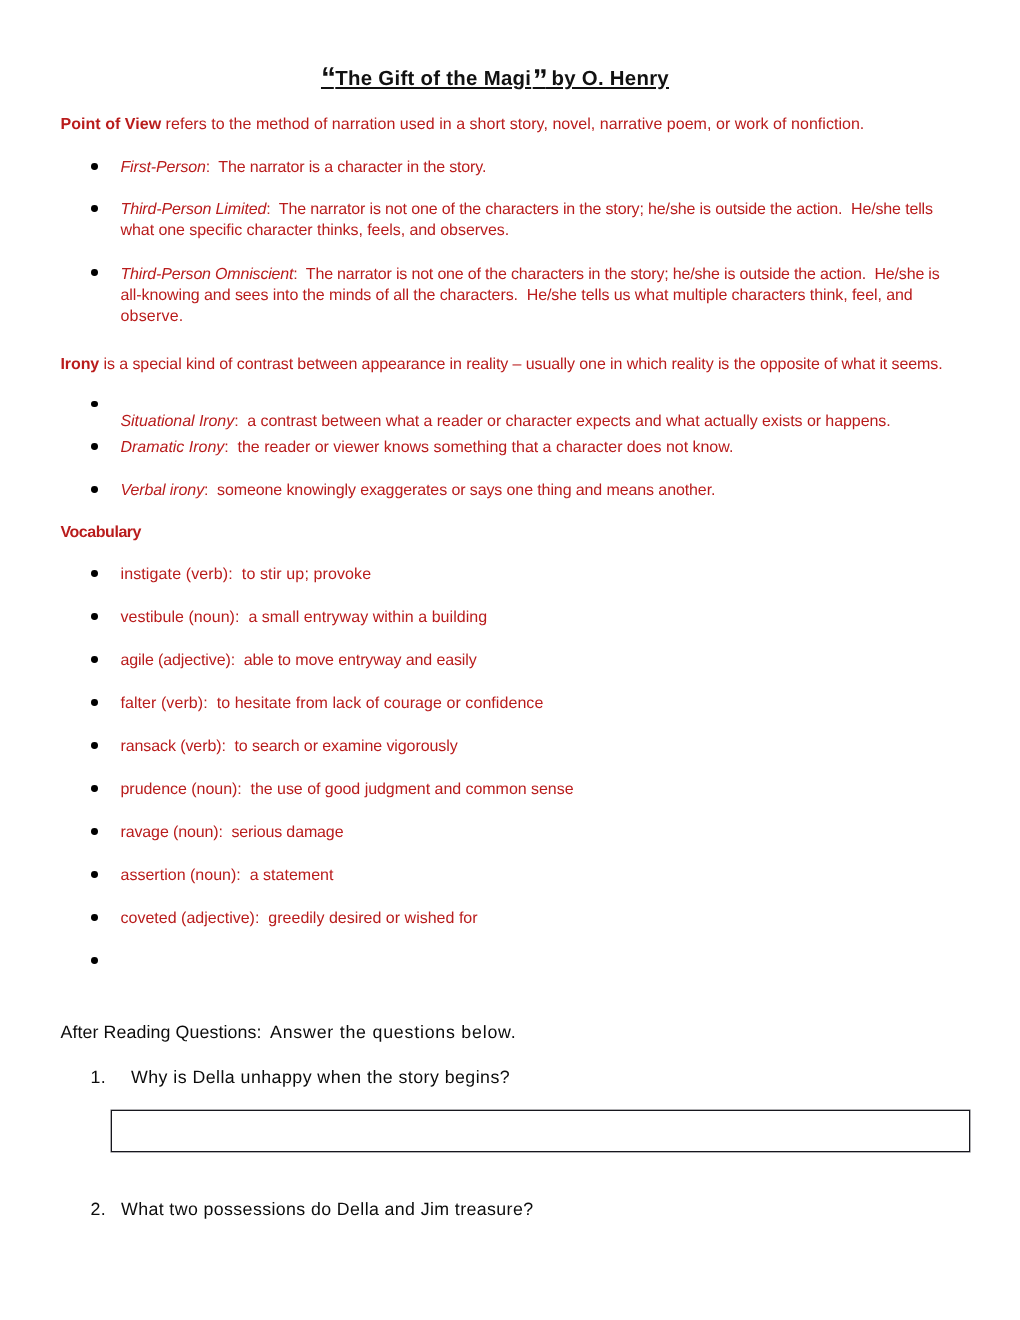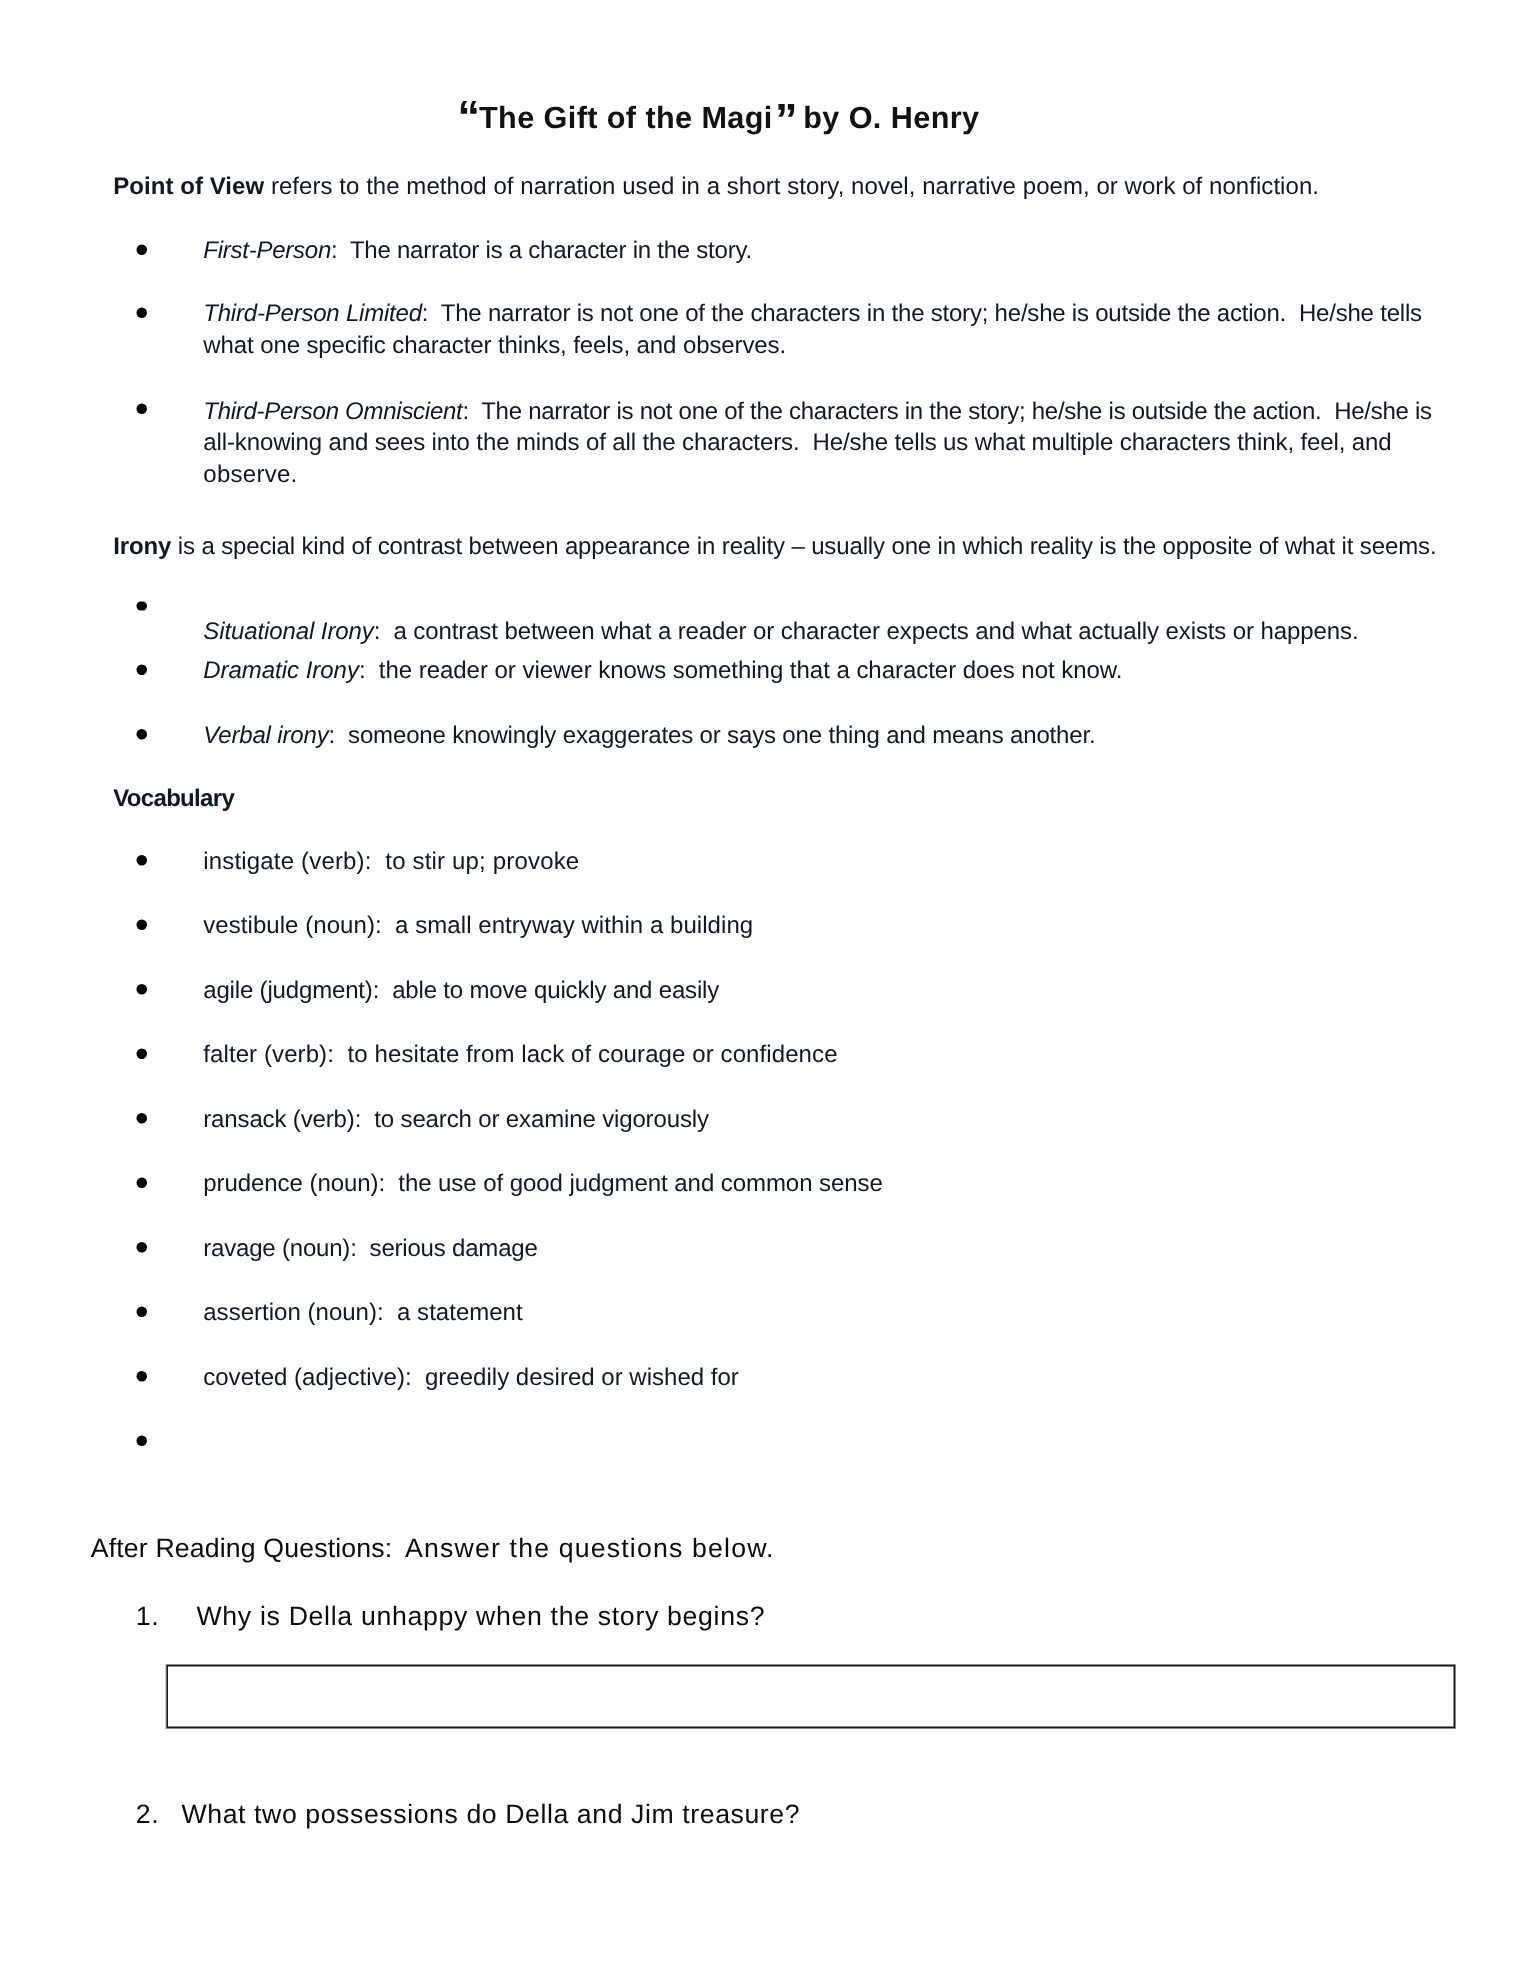--- a/index.html
+++ b/index.html
@@ -12,44 +12,44 @@
   }
   .page { position:relative; width:1020px; height:1320px; overflow:hidden;
           transform:translateZ(0); }
 
   .line {
     position:absolute;
     white-space:pre;
     font-size:16px;
     letter-spacing:-0.065px;
     line-height:21.2px;
-    color:#0f172a;
-    margin-left:15px;
+    color:#b91c1c;
   }
   .line .b { font-weight:bold; }
   .line .i { font-style:italic; }
 
   .bullet {
     position:absolute;
     width:6.9px; height:6.9px;
     border-radius:50%;
     background:#000;
   }
 
   .doc-title {
     position:absolute;
-    left:0; width:948px;
+    left:16px; width:948px;
     text-align:center;
     font-weight:bold;
     font-size:20.4px;
     letter-spacing:0.28px;
     text-indent:10px;
     line-height:24px;
     color:#111;
     white-space:pre;
+    text-decoration:underline;
   }
 
   .doc-title .tq {
     font-size:30px;
     letter-spacing:-2.2px;
     position:relative;
     top:3.3px;
     margin-right:1.5px;
   }
   .doc-title .tq2 { margin-left:1.5px; margin-right:0; top:5.3px; }
@@ -106,21 +106,21 @@
 
   <div class="line" style="left:60.5px; top:521.6px; letter-spacing:-0.45px"><span class="b">Vocabulary</span></div>
 
   <span class="bullet" style="left:90.7px; top:570.1px"></span>
   <div class="line" style="left:120.5px; top:564.2px; letter-spacing:0.1163px">instigate (verb):  to stir up; provoke</div>
 
   <span class="bullet" style="left:90.7px; top:613.1px"></span>
   <div class="line" style="left:120.5px; top:607.2px; letter-spacing:0.0382px">vestibule (noun):  a small entryway within a building</div>
 
   <span class="bullet" style="left:90.7px; top:656.0px"></span>
-  <div class="line" style="left:120.5px; top:650.1px; letter-spacing:-0.1123px">agile (judgment):  able to move quickly and easily</div>
+  <div class="line" style="left:120.5px; top:650.1px; letter-spacing:-0.1123px">agile (adjective):  able to move entryway and easily</div>
 
   <span class="bullet" style="left:90.7px; top:699.0px"></span>
   <div class="line" style="left:120.5px; top:693.1px; letter-spacing:0.065px">falter (verb):  to hesitate from lack of courage or confidence</div>
 
   <span class="bullet" style="left:90.7px; top:742.0px"></span>
   <div class="line" style="left:120.5px; top:736.1px; letter-spacing:-0.0924px">ransack (verb):  to search or examine vigorously</div>
 
   <span class="bullet" style="left:90.7px; top:785.0px"></span>
   <div class="line" style="left:120.5px; top:779.1px; letter-spacing:-0.0404px">prudence (noun):  the use of good judgment and common sense</div>
 

